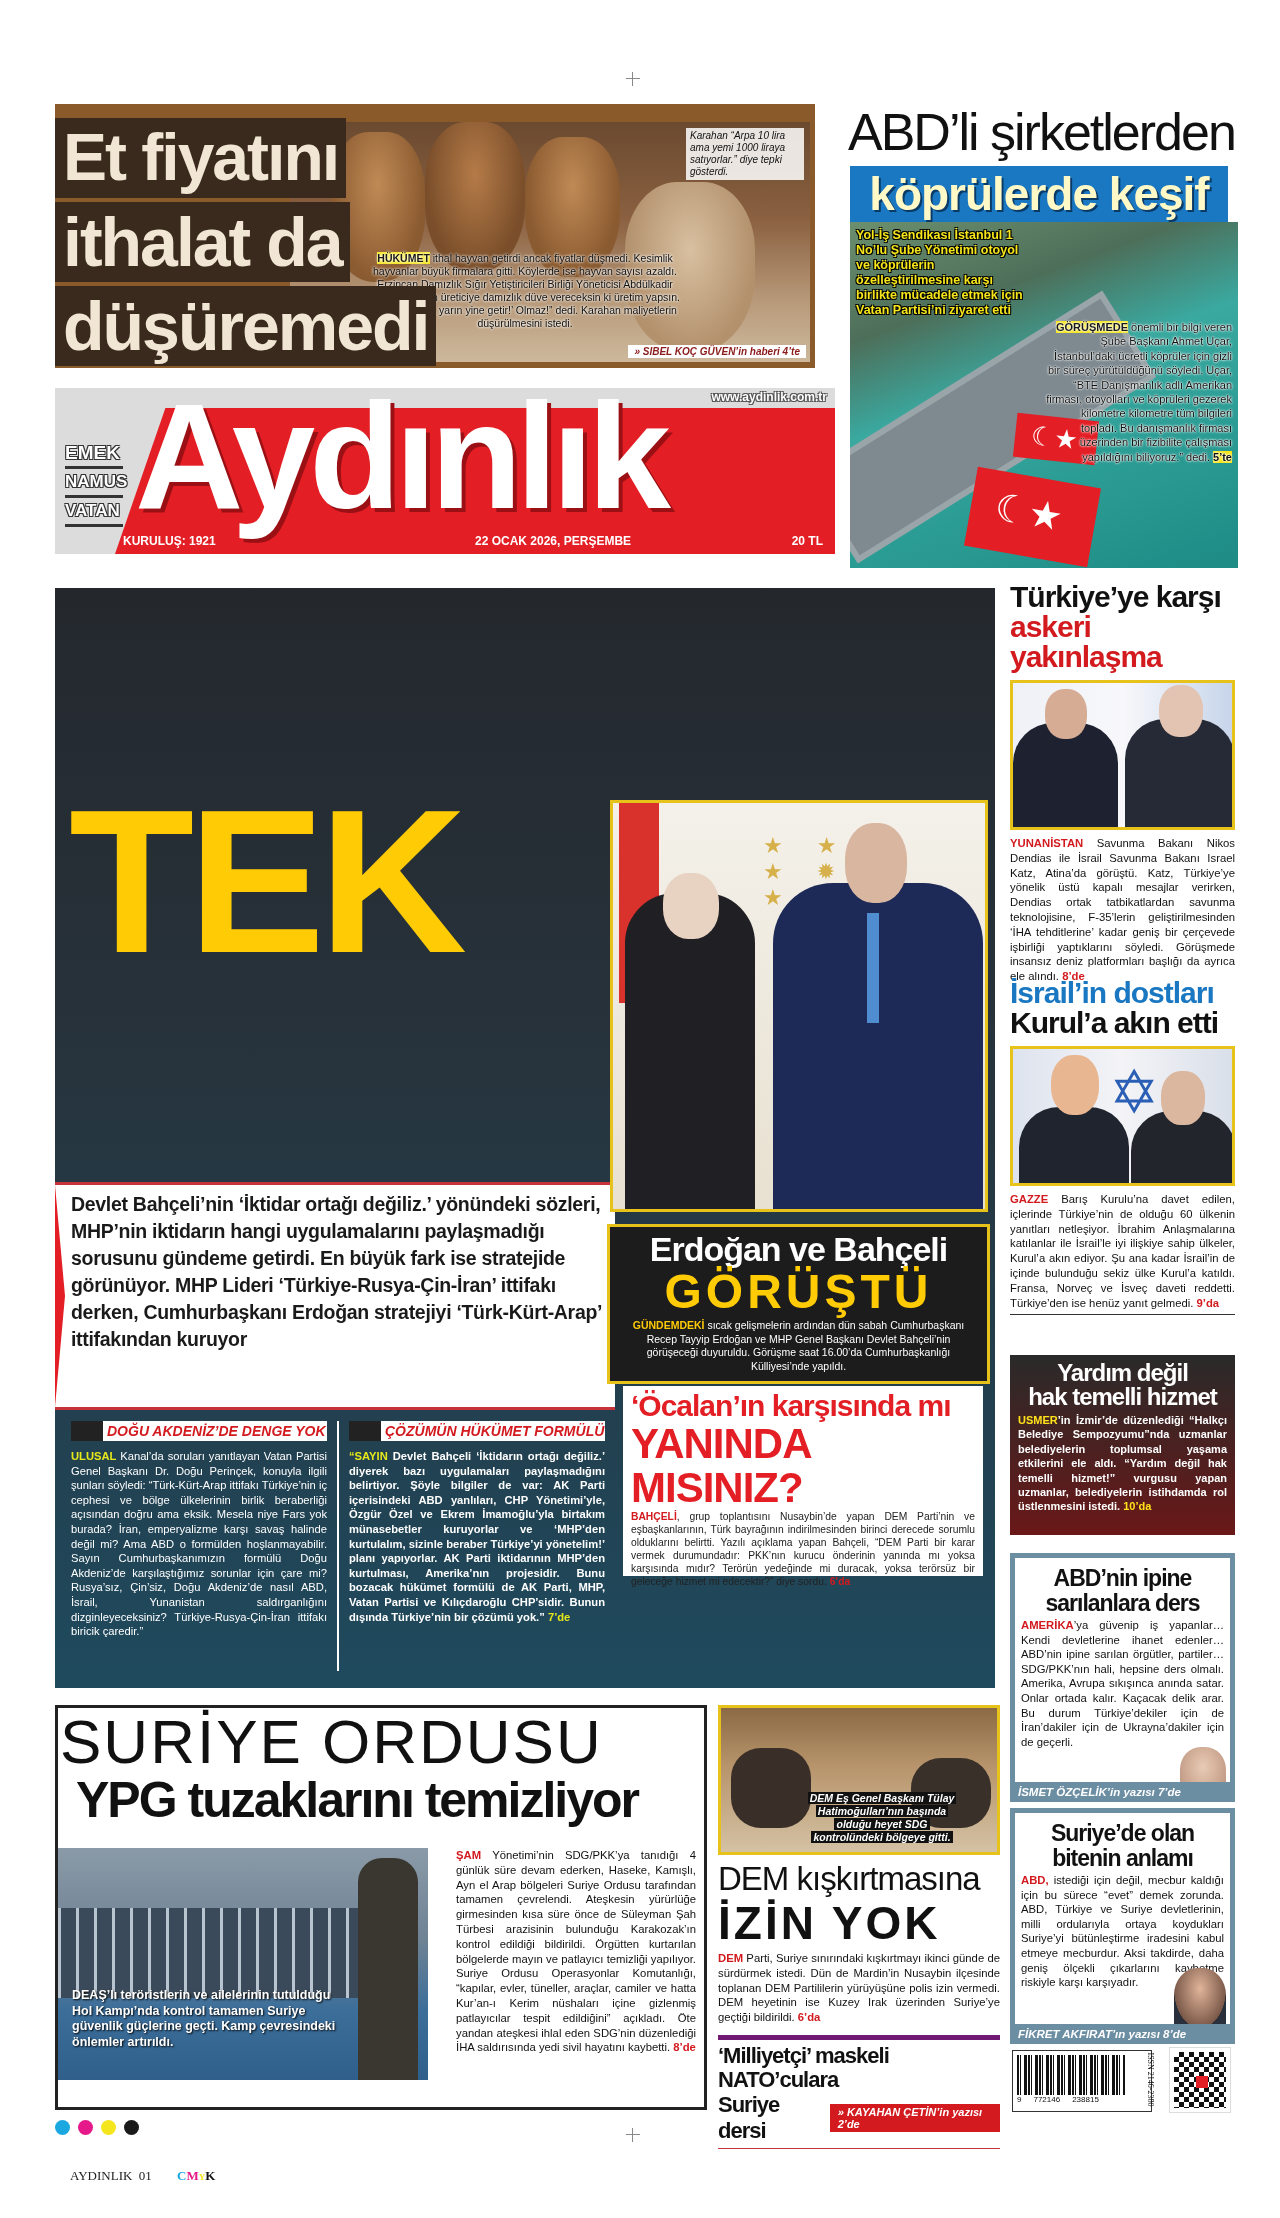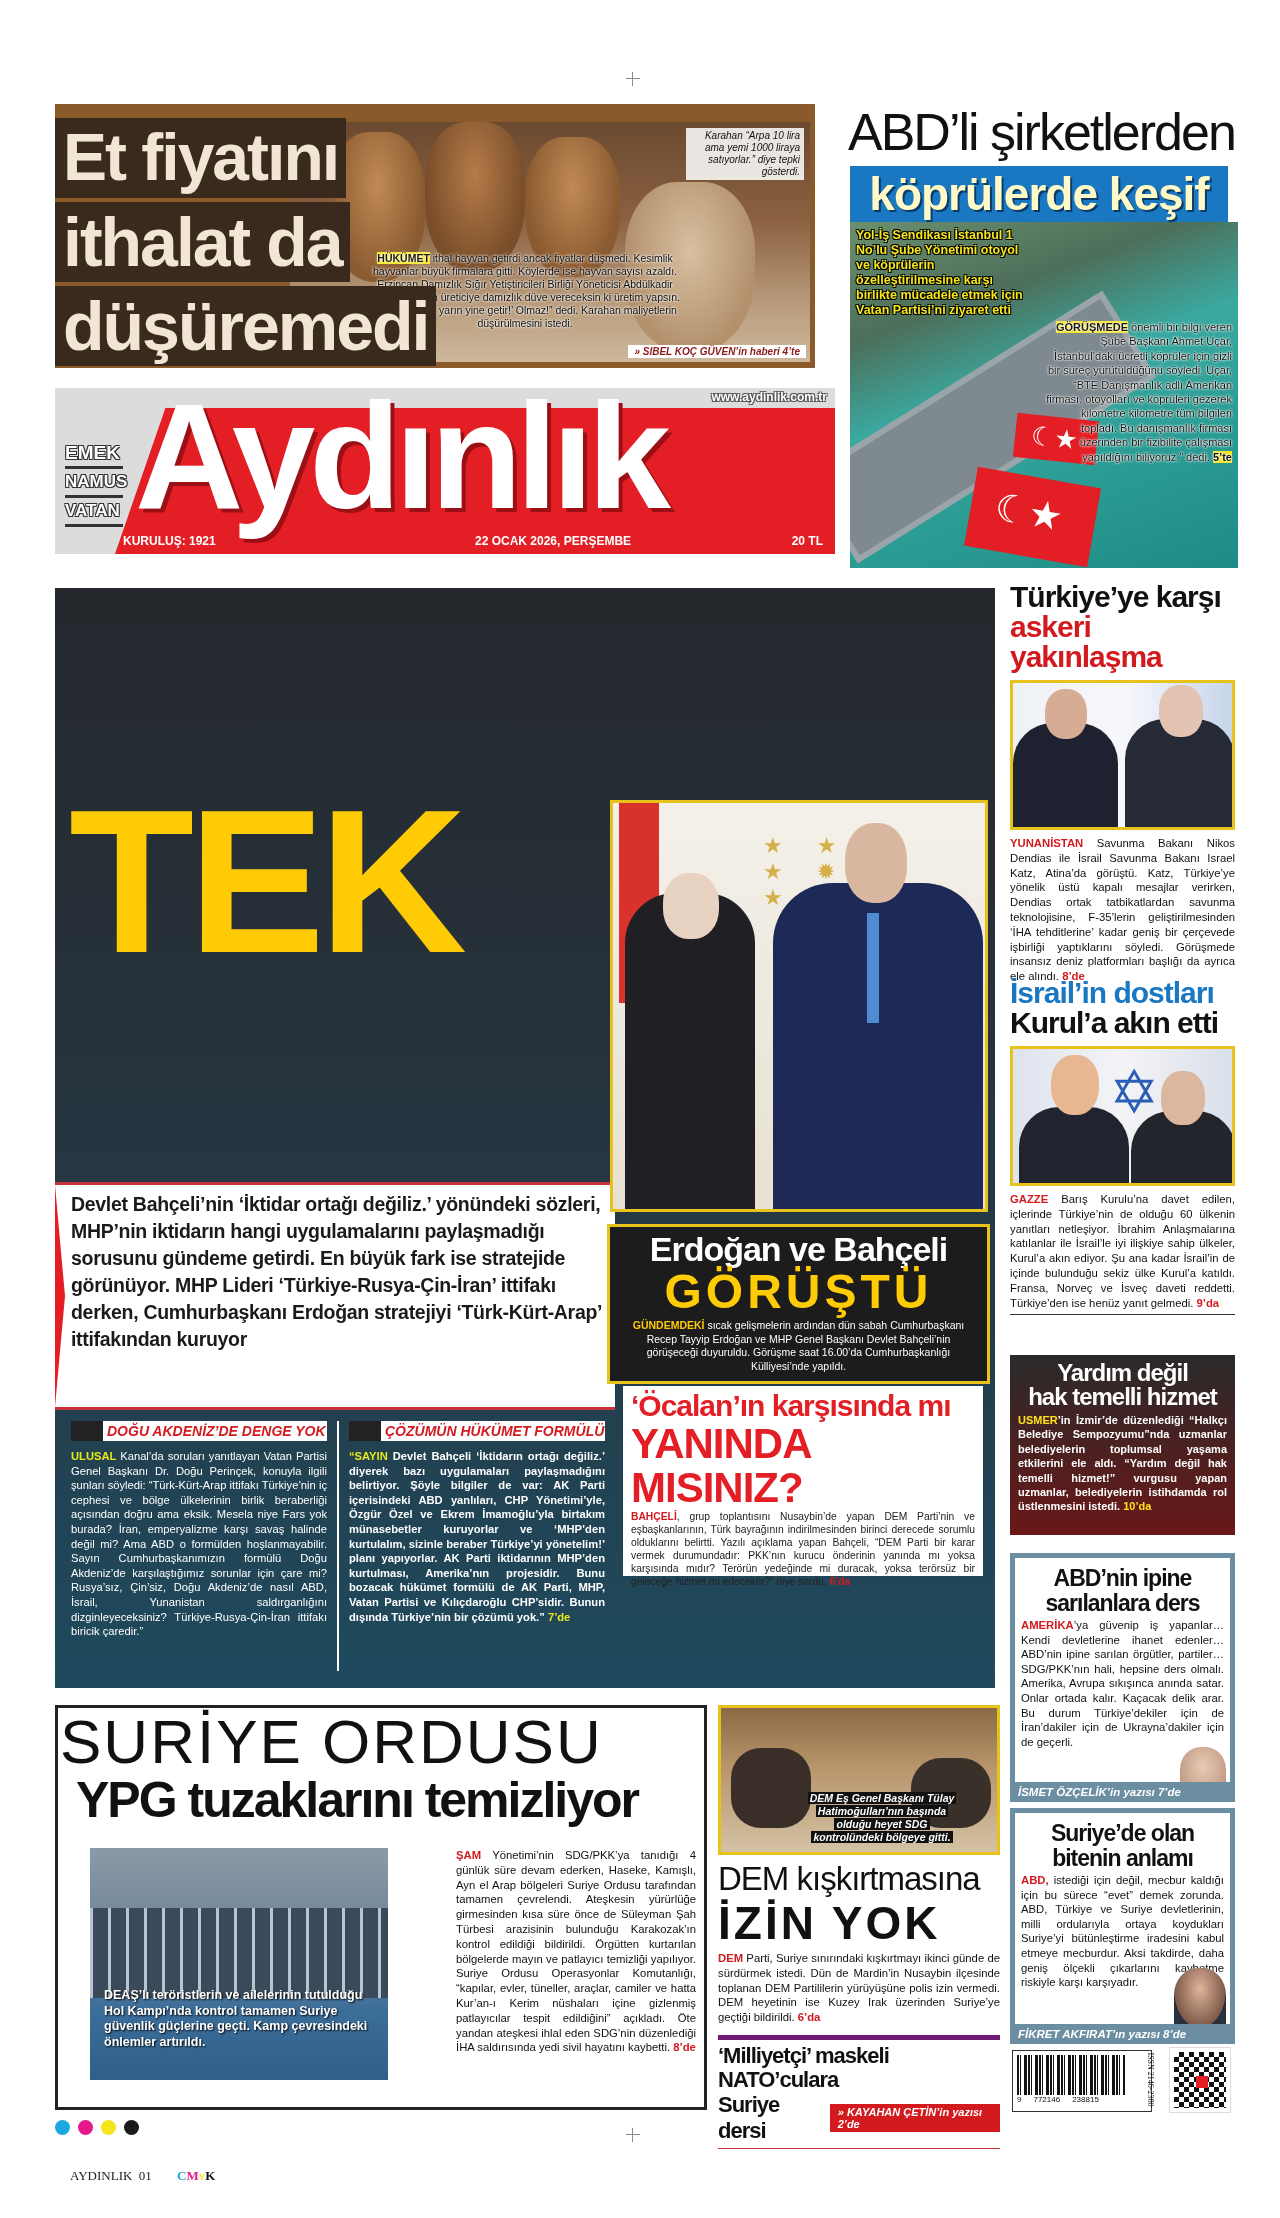--- a/index.html
+++ b/index.html
@@ -36,21 +36,21 @@
 
 <div class="crop" style="left:626px;top:72px"></div>
 <div class="crop" style="left:626px;top:2128px"></div>
 
 <div id="cow-sec" class="abs">
   <div id="cow-photo" class="photo">
     <div class="cow" style="left:40px;top:10px;width:95px;height:150px"></div>
     <div class="cow" style="left:135px;top:0px;width:100px;height:150px;background:radial-gradient(ellipse at 50% 35%,#b57b48,#7a4e2a 70%)"></div>
     <div class="cow" style="left:235px;top:15px;width:95px;height:140px"></div>
     <div class="cow" style="left:335px;top:60px;width:130px;height:170px;background:radial-gradient(ellipse at 50% 40%,#d8c0a0,#b3916d 70%)"></div>
-    <div class="abs" style="right:6px;top:6px;width:118px;background:rgba(255,255,255,.85);font-size:10px;font-style:italic;text-align:right;line-height:12px;padding:2px 4px">Karahan “Arpa 10 lira ama yemi 1000 liraya satıyorlar.” diye tepki gösterdi.</div>
+    <div class="abs" style="right:6px;top:6px;width:118px;background:rgba(255,255,255,.85);font-size:10px;font-style:italic;line-height:12px;padding:2px 4px">Karahan “Arpa 10 lira ama yemi 1000 liraya satıyorlar.” diye tepki gösterdi.</div>
     <div class="abs" style="left:70px;top:130px;width:330px;font-size:10.5px;line-height:13px;color:#111;text-align:center;text-shadow:0 0 3px #fff,0 0 3px #fff"><b style="background:#f6e61a;color:#1a1a1a">HÜKÜMET</b><span> ithal hayvan getirdi ancak fiyatlar düşmedi. Kesimlik hayvanlar büyük firmalara gitti. Köylerde ise hayvan sayısı azaldı. Erzincan Damızlık Sığır Yetiştiricileri Birliği Yöneticisi Abdülkadir Karahan, “Sen üreticiye damızlık düve vereceksin ki üretim yapsın. ‘Hayvanı kes, yarın yine getir!’ Olmaz!” dedi. Karahan maliyetlerin düşürülmesini istedi.</span></div>
     <div class="abs" style="right:4px;bottom:4px;background:#fff;color:#8b1a1a;font-size:10px;font-weight:bold;font-style:italic;padding:1px 6px">» SIBEL KOÇ GÜVEN’in haberi 4’te</div>
   </div>
   <div class="hl-box" style="left:0;top:14px;height:80px;font-size:66px;padding-top:6px">Et fiyatını</div>
   <div class="hl-box" style="left:0;top:182px;height:80px;font-size:68px;padding-top:6px">düşüremedi</div>
   <div class="hl-box" style="left:0;top:98px;height:80px;font-size:68px;padding-top:6px">ithalat da</div>
 </div>
 
 <div class="abs" style="left:848px;top:104px;width:392px;font-size:52px;line-height:56px;letter-spacing:-2px;color:#111;white-space:nowrap">ABD’li şirketlerden</div>
 <div class="abs" style="left:850px;top:166px;width:378px;height:56px;background:#1a78c2;color:#fff9c8;font-weight:bold;font-size:46px;line-height:56px;text-align:center;letter-spacing:-1px;text-shadow:2px 2px 0 #0a3a66">köprülerde keşif</div>
@@ -179,21 +179,21 @@
     </div>
   <div class="abs" style="right:-26px;top:24px;font-size:8px;transform:rotate(90deg);font-family:'Liberation Serif',serif;white-space:nowrap">ISSN 2146-2380</div>
 </div>
 <div class="abs" style="left:1170px;top:2048px;width:60px;height:64px;background:repeating-conic-gradient(#111 0 25%,#fff 0 50%) 0 0/10px 10px;border:4px solid #fff;outline:1px solid #ddd">
   <div class="abs" style="left:22px;top:24px;width:12px;height:12px;background:#e31e24"></div>
 </div>
 
 <div class="abs" style="left:55px;top:1705px;width:652px;height:405px;border:3px solid #222;background:#fff">
   <div style="font-weight:normal;font-size:62px;line-height:64px;letter-spacing:2px;padding-left:2px;color:#111;margin-top:2px">SURİYE ORDUSU</div>
   <div style="font-weight:bold;font-size:50px;line-height:52px;letter-spacing:-2px;padding-left:18px;color:#111">YPG tuzaklarını temizliyor</div>
-  <div class="photo" style="left:32px;top:140px;width:298px;height:232px;background:linear-gradient(180deg,#8a9aa8 0%,#6e8294 40%,#3c6e9a 70%,#2f5f8a 100%)">
+  <div class="photo" style="left:0;top:140px;width:370px;height:232px;background:linear-gradient(180deg,#8a9aa8 0%,#6e8294 40%,#3c6e9a 70%,#2f5f8a 100%)">
     <div class="abs" style="left:0;top:60px;width:300px;height:90px;background:repeating-linear-gradient(90deg,#b8c4cf 0 3px,#3a4a5a 3px 18px)"></div>
     <div class="abs" style="left:300px;top:10px;width:60px;height:222px;background:#3a3630;border-radius:24px 24px 0 0"></div>
     <div class="abs" style="left:14px;top:140px;width:280px;color:#fff;font-weight:bold;font-size:12.5px;line-height:15.5px;text-shadow:1px 1px 2px #000">DEAŞ’lı teröristlerin ve ailelerinin tutulduğu Hol Kampı’nda kontrol tamamen Suriye güvenlik güçlerine geçti. Kamp çevresindeki önlemler artırıldı.</div>
   </div>
   <div class="abs p" style="left:398px;top:140px;width:240px;font-size:11.3px;line-height:14.8px"><b class="red">ŞAM</b><span> Yönetimi’nin SDG/PKK’ya tanıdığı 4 günlük süre devam ederken, Haseke, Kamışlı, Ayn el Arap bölgeleri Suriye Ordusu tarafından tamamen çevrelendi. Ateşkesin yürürlüğe girmesinden kısa süre önce de Süleyman Şah Türbesi arazisinin bulunduğu Karakozak’ın kontrol edildiği bildirildi. Örgütten kurtarılan bölgelerde mayın ve patlayıcı temizliği yapılıyor. Suriye Ordusu Operasyonlar Komutanlığı, “kapılar, evler, tüneller, araçlar, camiler ve hatta Kur’an-ı Kerim nüshaları içine gizlenmiş patlayıcılar tespit edildiğini” açıkladı. Öte yandan ateşkesi ihlal eden SDG’nin düzenlediği İHA saldırısında yedi sivil hayatını kaybetti.</span> <b class="red">8’de</b></div>
 </div>
 
 <div class="abs" style="left:718px;top:1705px;width:282px">
   <div class="photo ybox" style="position:relative;width:282px;height:150px;background:linear-gradient(180deg,#8a6a44,#b7946b 40%,#d4c2a4 100%)">
     <div class="abs" style="left:10px;top:40px;width:80px;height:80px;background:#3a2f28;border-radius:30px"></div>

